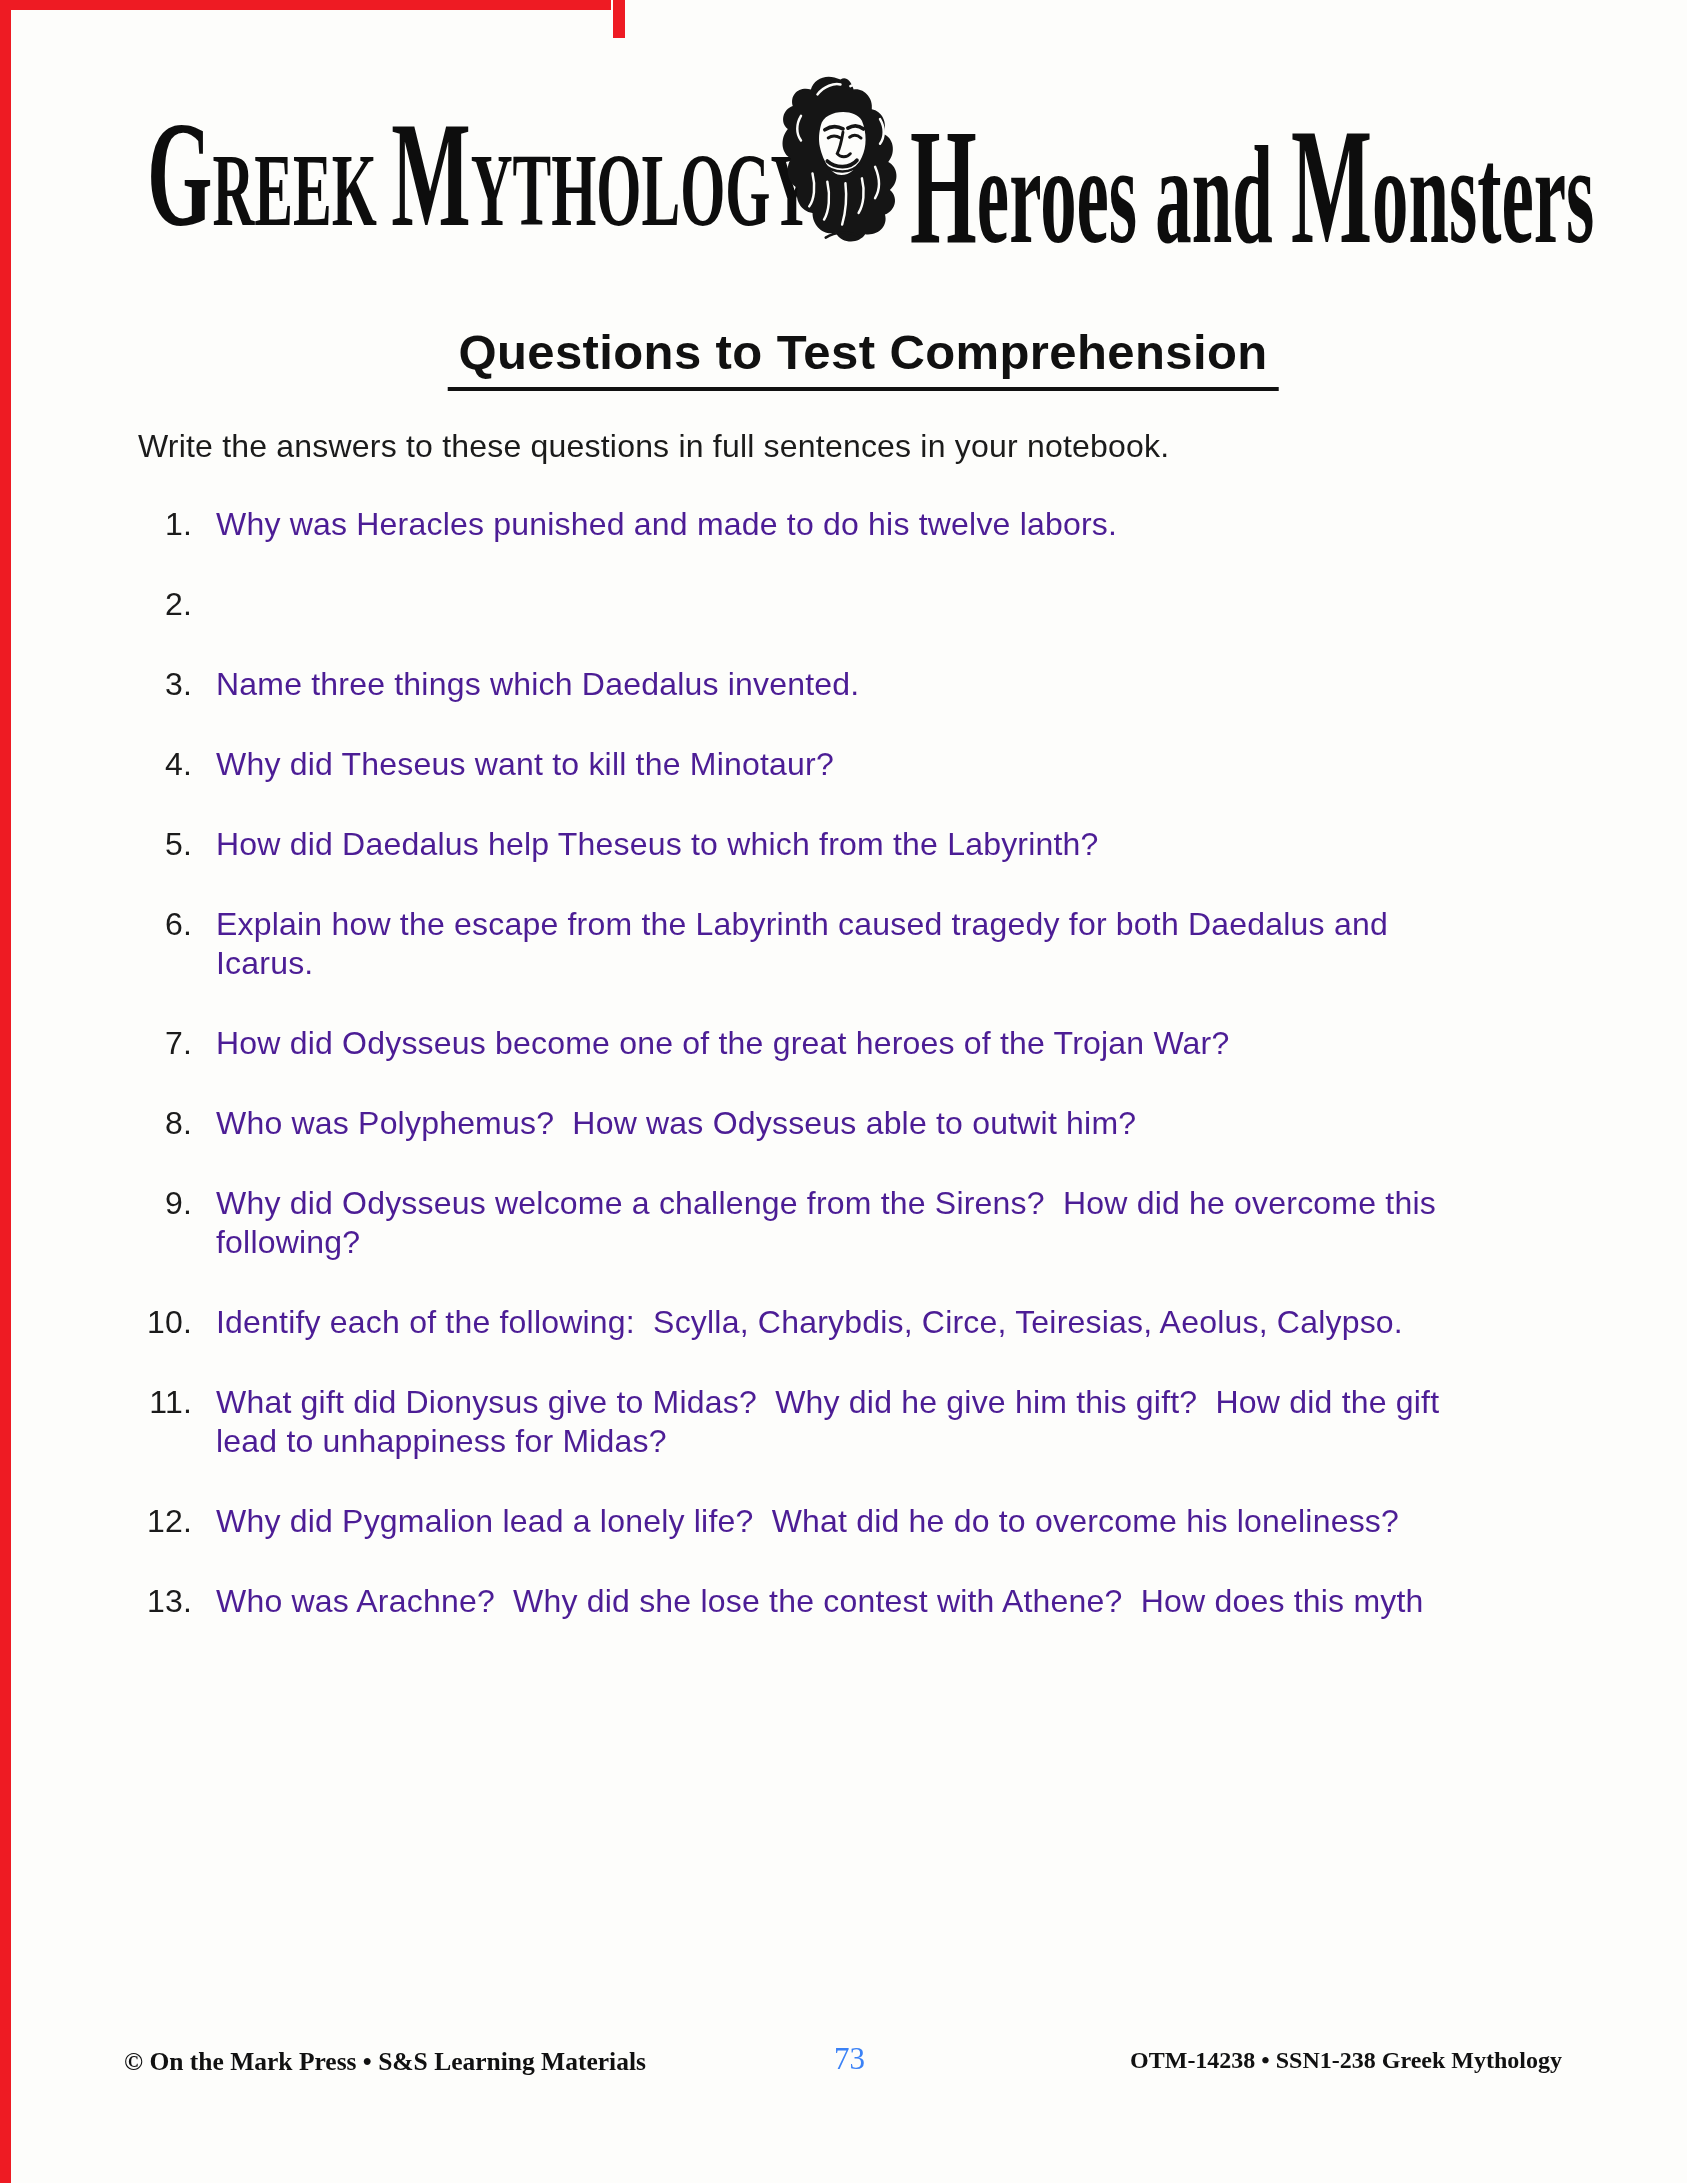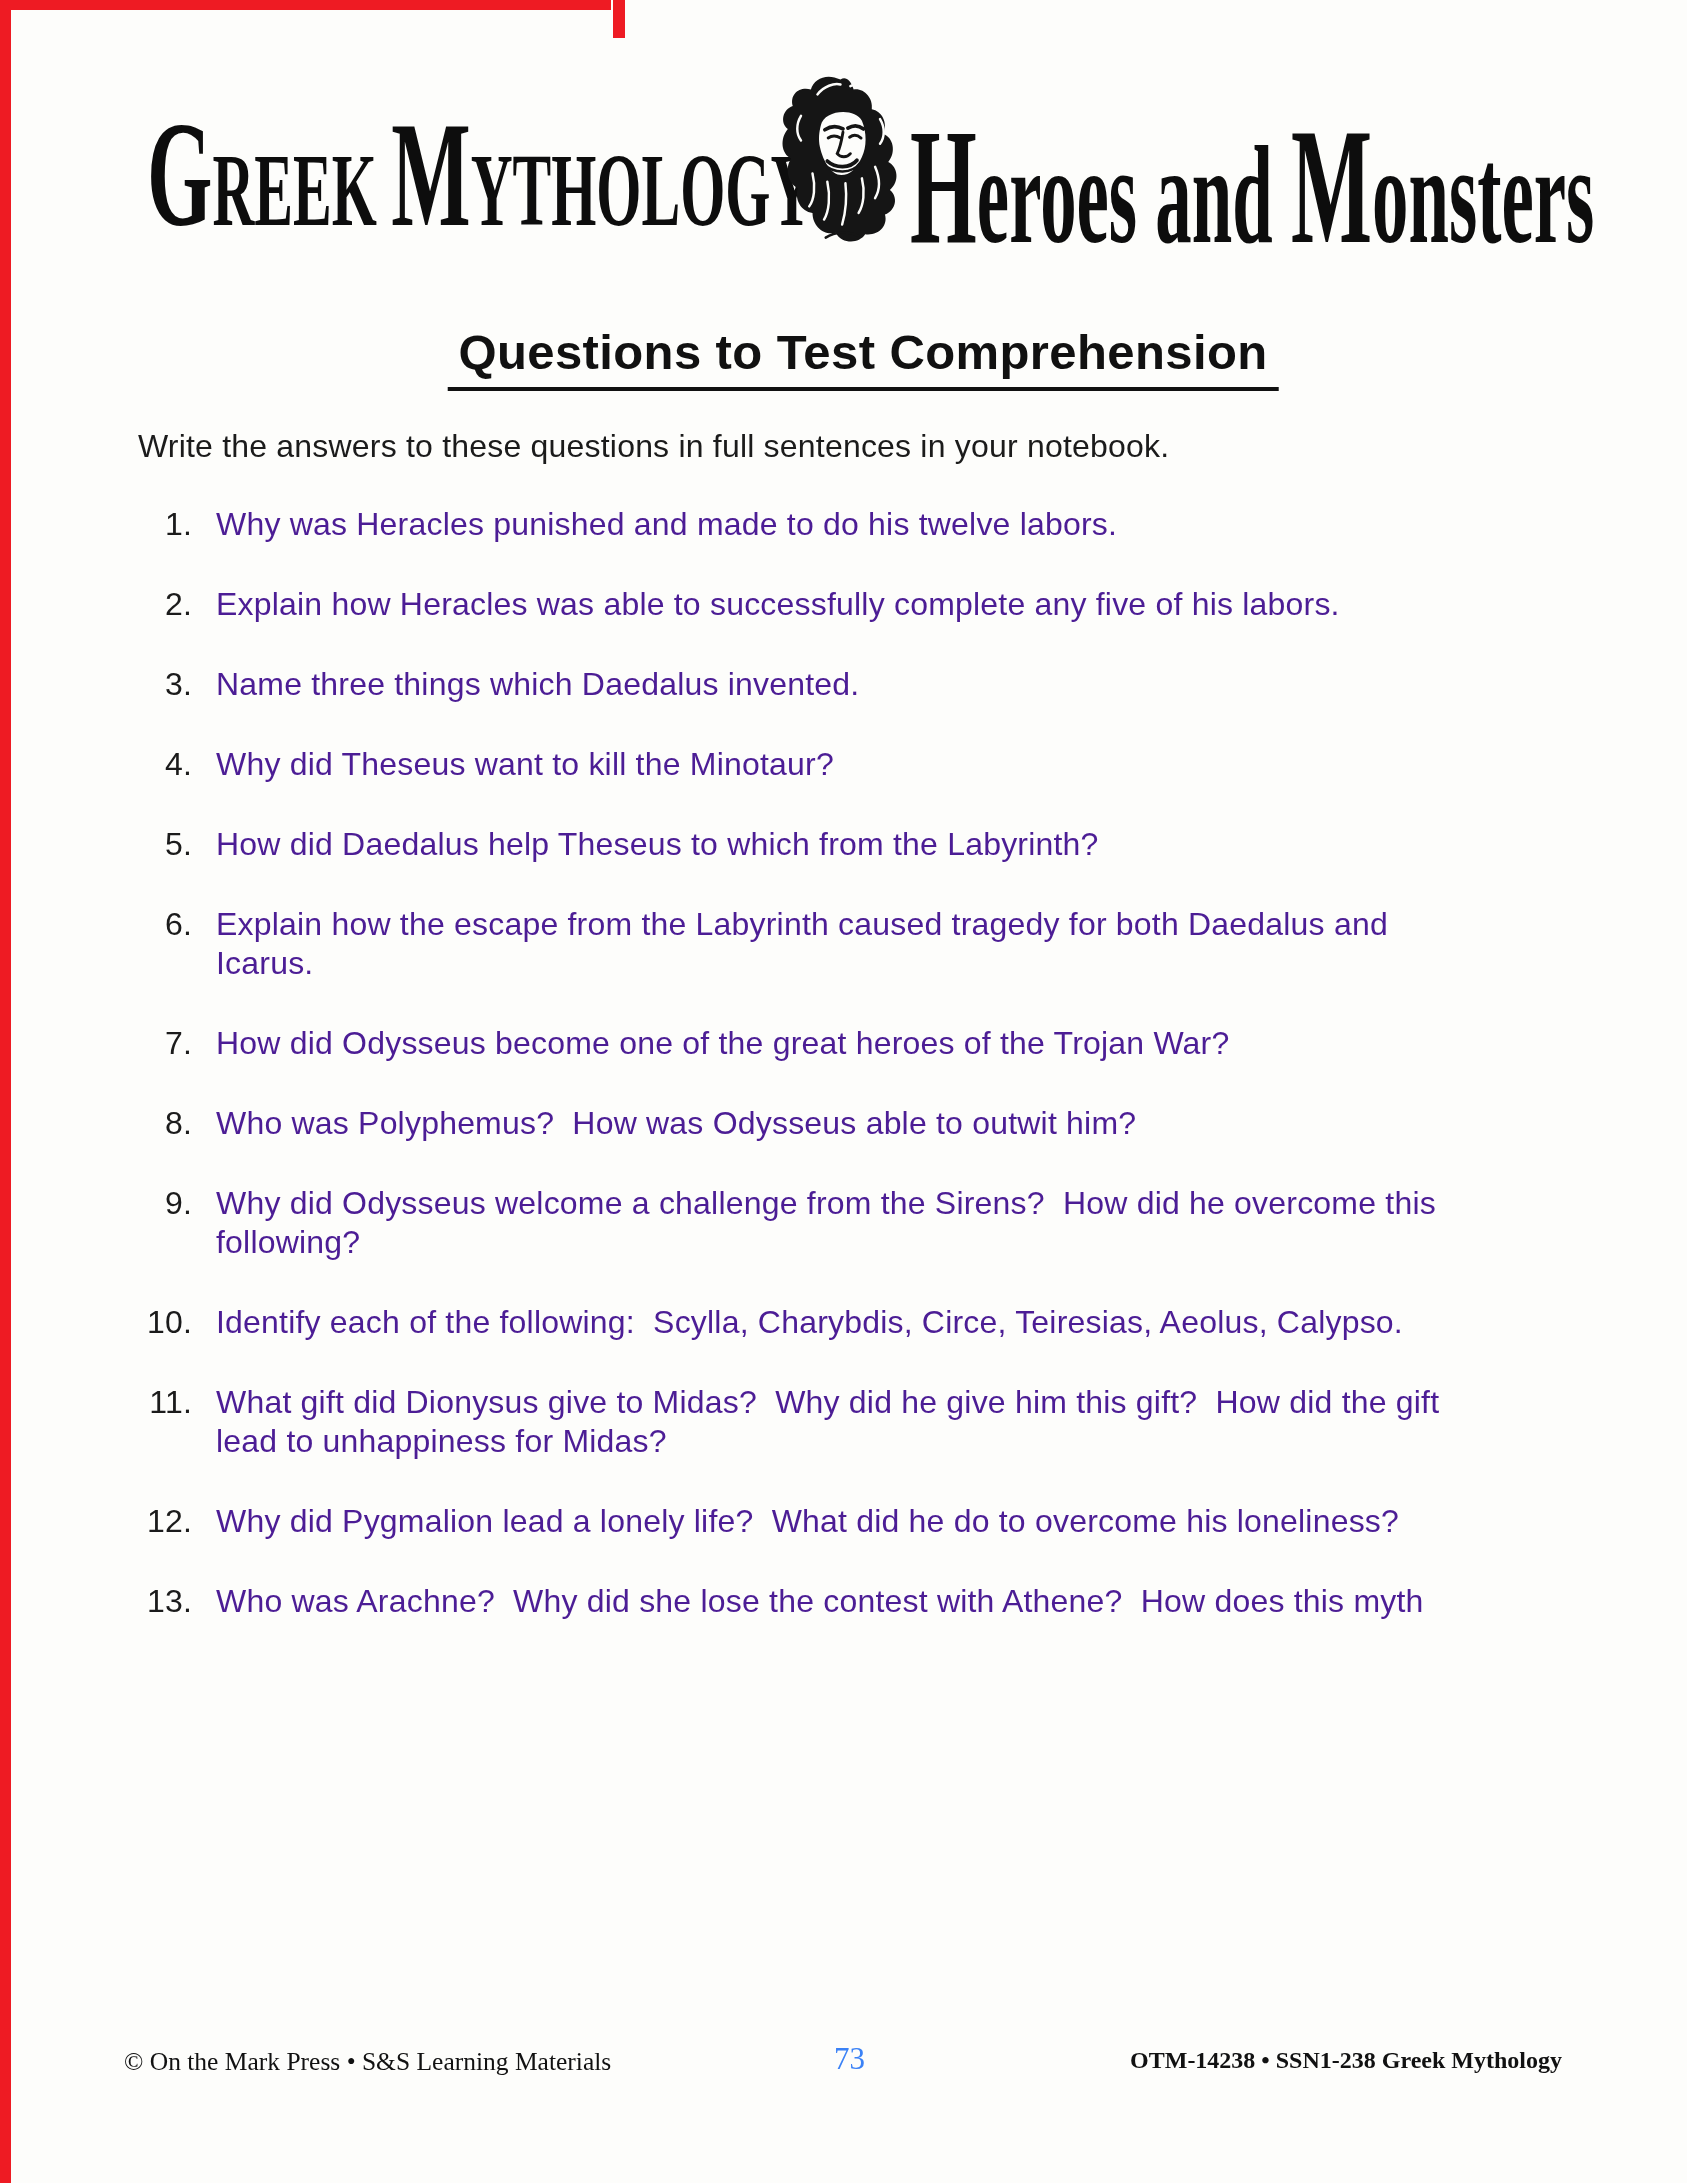--- a/index.html
+++ b/index.html
@@ -52,21 +52,21 @@
   .qlines{margin-left:24px;}
   .qline{
     font-size:32px;line-height:39px;letter-spacing:0.2px;color:#4c1d95;
     white-space:pre;min-height:0;
   }
   .qline:empty{display:none;}
 
   
   .footer-left{
     position:absolute;left:124px;top:2047px;
-    font-family:"Liberation Serif",serif;font-weight:normal;font-size:25.5px;color:#111;white-space:pre;
+    font-family:"Liberation Serif",serif;font-weight:bold;font-size:25.5px;color:#111;white-space:pre;
   }
   .footer-page{
     position:absolute;left:834px;top:2041px;
     font-family:"Liberation Serif",serif;font-size:31px;color:#3b82f6;
   }
   .footer-right{
     position:absolute;right:125px;top:2047px;
     font-family:"Liberation Serif",serif;font-weight:bold;font-size:24px;color:#111;white-space:pre;
   }
 </style>
@@ -111,23 +111,20 @@
 
 <div class="questions">
   <div class="qrow">
       <div class="qnum">1.</div>
       <div class="qlines">
         <div class="qline">Why was Heracles punished and made to do his twelve labors.</div>
       </div>
     </div>
   <div class="qrow">
       <div class="qnum">2.</div>
-      <div class="qlines">
-        <div class="qline">Explain how Heracles was able to successfully complete any five of his labors.</div>
-      </div>
     </div>
   <div class="qrow">
       <div class="qnum">3.</div>
       <div class="qlines">
         <div class="qline">Name three things which Daedalus invented.</div>
       </div>
     </div>
   <div class="qrow">
       <div class="qnum">4.</div>
       <div class="qlines">

